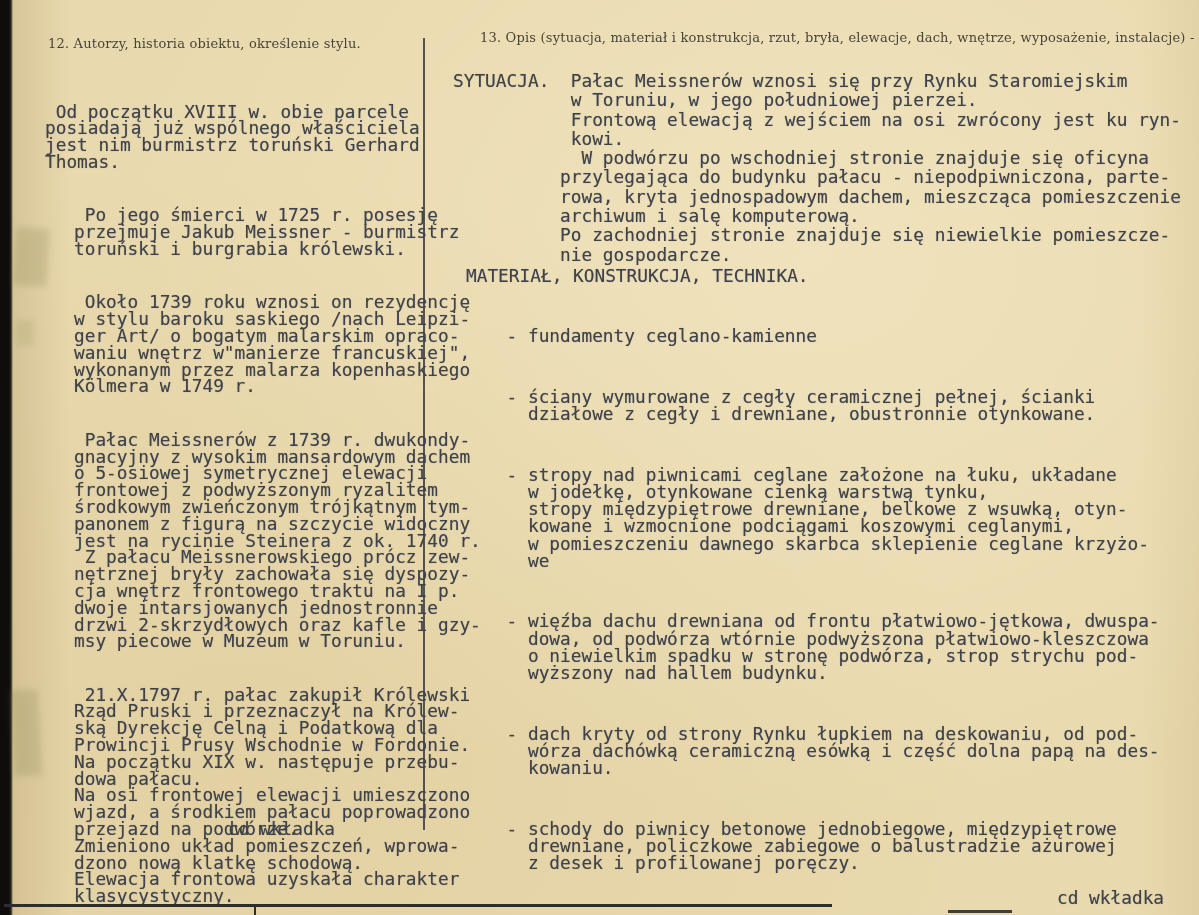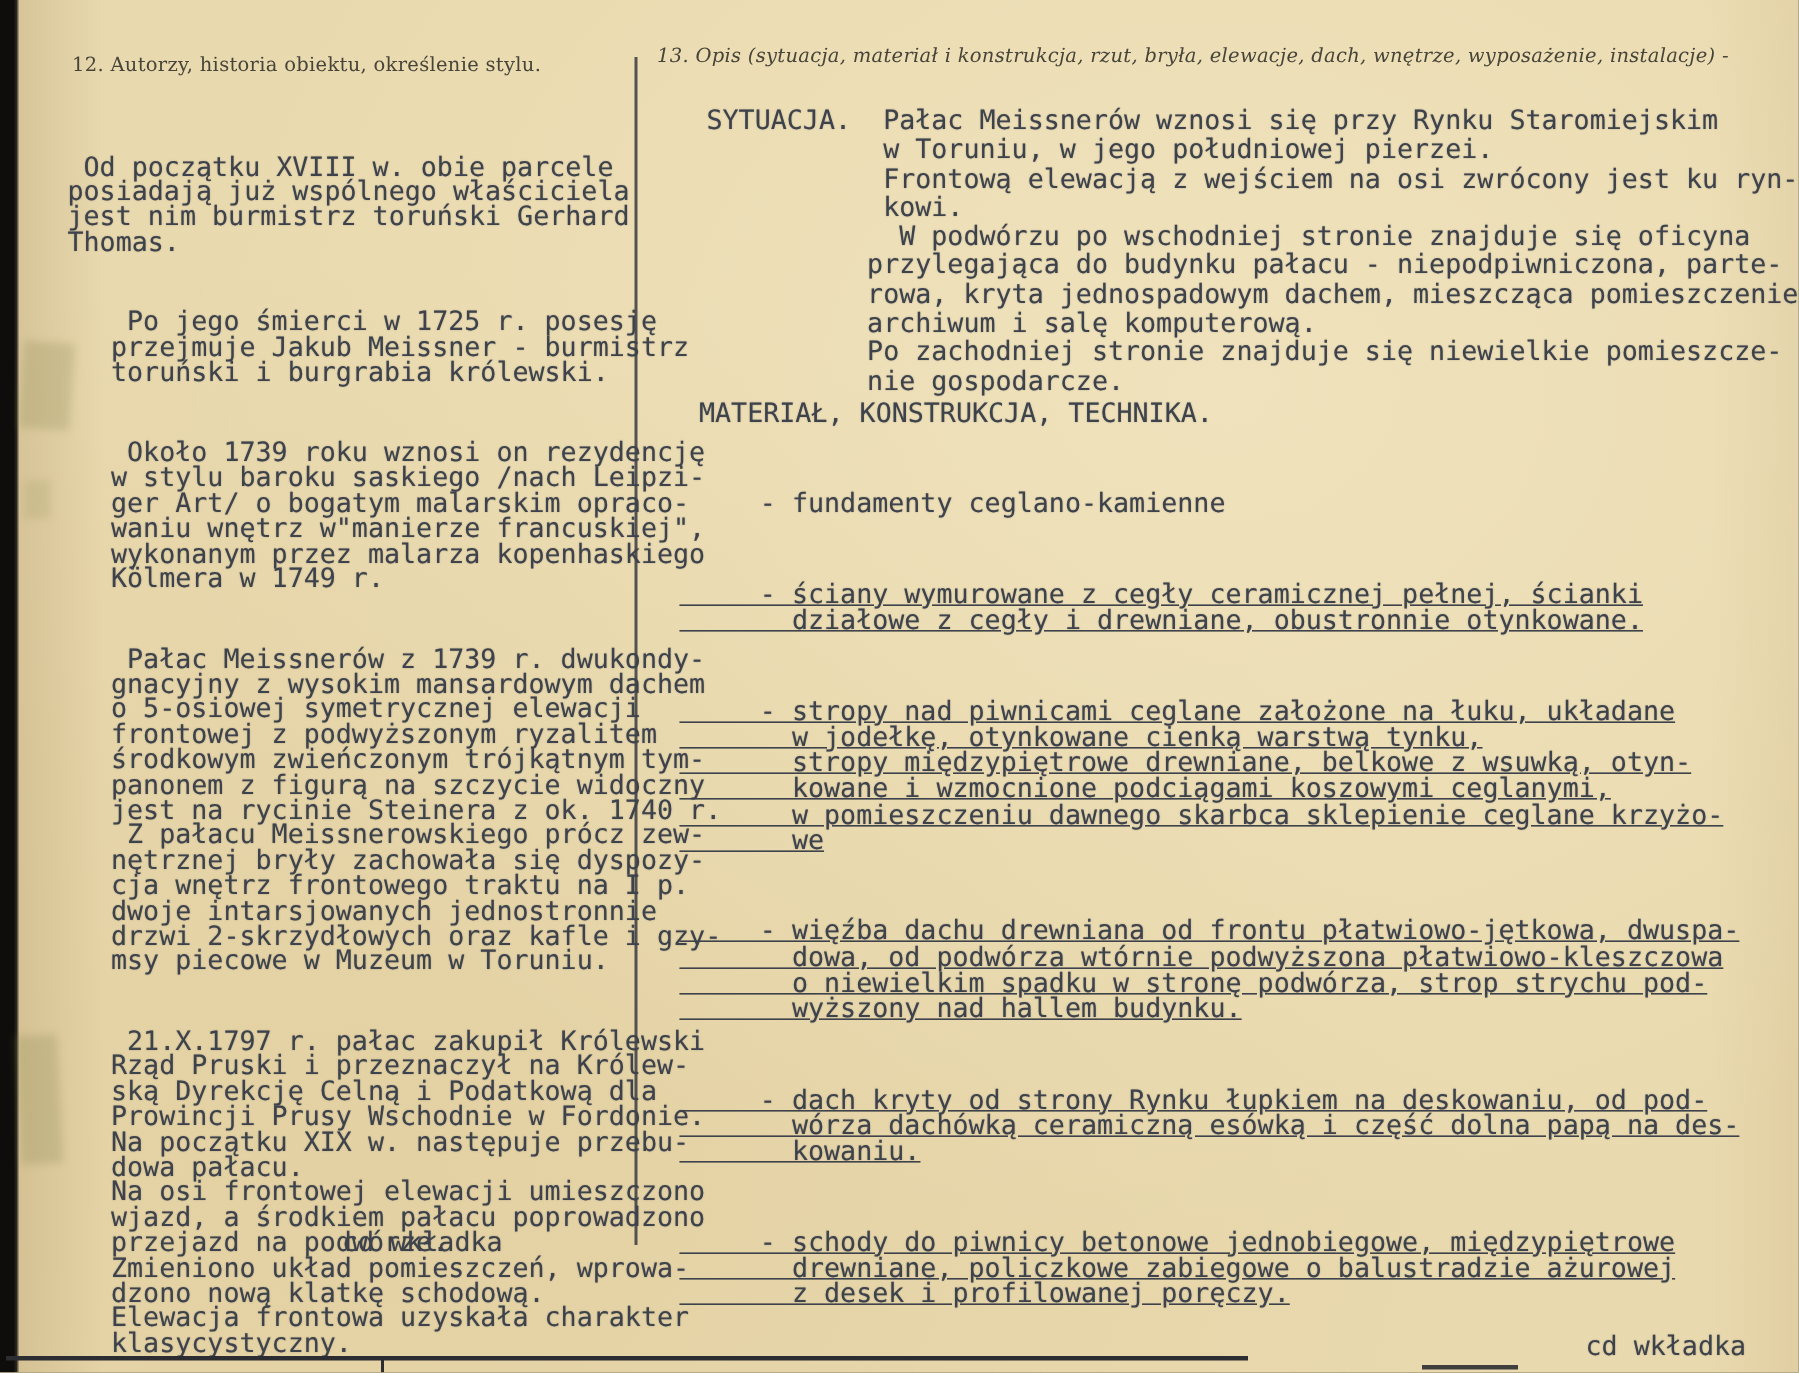--- a/index.html
+++ b/index.html
@@ -20,25 +20,25 @@
     color:#474539;font-size:13px;letter-spacing:.2px;white-space:pre;}
   .type{position:absolute;white-space:pre;font-size:17.8px;color:#3e424b;
     text-shadow:0 0 1px rgba(62,66,75,.45);}
   .left-text{left:45px;top:70px;line-height:16.8px;}
   .left-text .para{margin:0;}
   .left-text .para+.para{margin-top:3px;margin-left:29px;}
   .left-text .p3{margin-top:2px;}
   .left-text .p4{margin-top:10px;}
   .left-text .p5{margin-top:2px;}
   .left-text .p6{margin-top:8px;}
-  .situation{left:453px;top:71px;line-height:19.3px;margin-left:18px;}
+  .situation{left:453px;top:71px;line-height:19.3px;}
   .section-heading{left:466px;top:266px;line-height:19px;}
   .bullets{left:453px;top:293px;line-height:17.2px;}
   .bullets .bullet{margin:0;}
-  .bullets .bullet+.bullet{margin-top:9px;text-decoration:underline;}
+  .bullets .bullet+.bullet{margin-top:9px;}
   .cd-left{left:228px;top:818px;}
   .cd-right{left:1057px;top:887px;}
   .bottom-rule-a{position:absolute;left:4px;top:904px;width:828px;height:3px;background:#2c2d31;}
   .bottom-rule-b{position:absolute;left:948px;top:910px;width:64px;height:3px;background:#2c2d31;opacity:.9;}
   .bottom-tick{position:absolute;left:254px;top:906px;width:2px;height:9px;background:#2c2d31;}
   .bleed{position:absolute;background:#7d7c45;filter:blur(3px);opacity:.22;}
   .bleed.m1{left:14px;top:228px;width:34px;height:58px;transform:rotate(4deg);}
   .bleed.m2{left:12px;top:690px;width:28px;height:86px;transform:rotate(-3deg);}
   .bleed.m3{left:16px;top:320px;width:18px;height:26px;opacity:.14;}
 </style>
@@ -90,21 +90,21 @@
 Na osi frontowej elewacji umieszczono
 wjazd, a środkiem pałacu poprowadzono
 przejazd na podwórze.
 Zmieniono układ pomieszczeń, wprowa-
 dzono nową klatkę schodową.
 Elewacja frontowa uzyskała charakter
 klasycystyczny.</div>
   </div>
   <div class="type cd-left">cd wkładka</div>
 
-  <div class="print" style="left:438px;top:30px;font-style:italic;">13. Opis (sytuacja, materiał i konstrukcja, rzut, bryła, elewacje, dach, wnętrze, wyposażenie, instalacje) -</div>
+  <div class="print" style="left:480px;top:30px;">13. Opis (sytuacja, materiał i konstrukcja, rzut, bryła, elewacje, dach, wnętrze, wyposażenie, instalacje) -</div>
 
   <div class="type situation">SYTUACJA.  Pałac Meissnerów wznosi się przy Rynku Staromiejskim
            w Toruniu, w jego południowej pierzei.
            Frontową elewacją z wejściem na osi zwrócony jest ku ryn-
            kowi.
             W podwórzu po wschodniej stronie znajduje się oficyna
           przylegająca do budynku pałacu - niepodpiwniczona, parte-
           rowa, kryta jednospadowym dachem, mieszcząca pomieszczenie
           archiwum i salę komputerową.
           Po zachodniej stronie znajduje się niewielkie pomieszcze-

